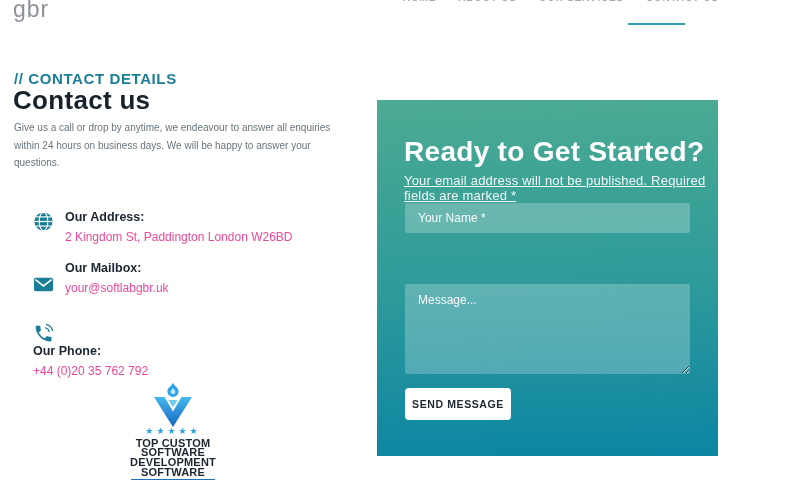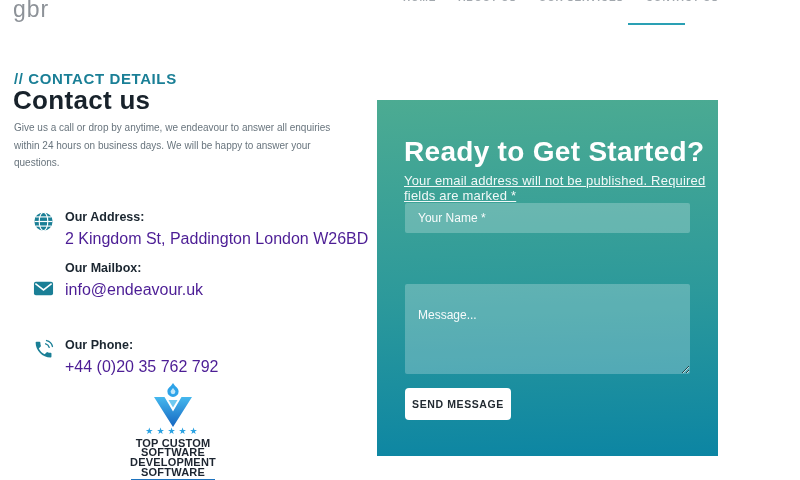--- a/index.html
+++ b/index.html
@@ -40,24 +40,24 @@
     font-size: 26px; font-weight: bold; color: #18222b; letter-spacing: .3px;
   }
   .page-desc {
     position: absolute; left: 14px; top: 119px; width: 338px;
     font-size: 10px; line-height: 17.5px; color: #68747d;
   }
 
   .info-item { position: absolute; left: 33px; display: flex; }
   .info-item.i0 { top: 210px; justify-content: space-between; }
   .info-item.i1 { top: 261px; align-items: flex-end; }
-  .info-item.i2 { top: 338px; }
+  .info-item.i2 { top: 322px; flex-direction: column; }
   .info-icon { width: 21px; height: 21px; flex: 0 0 21px; margin-right: 11px; margin-top: 1px; }
   .info-label { font-size: 12.5px; font-weight: bold; color: #1b2630; }
-  .info-value { font-size: 16px; color: #4c1d95; margin-top: 6px; }
+  .info-value { font-size: 12px; color: #ec4899; margin-top: 6px; }
 
   
   .badge { position: absolute; left: 121px; top: 382px; width: 104px; text-align: center; cursor: pointer; }
   .badge-logo { display: block; margin: 0 auto; }
   .badge-stars { font-size: 9px; letter-spacing: 3px; color: #2aa2e2; margin-top: -2px; }
   .badge-line { font-size: 11px; font-weight: bold; line-height: 9px; color: #1d2530; letter-spacing: .2px; margin-top: 1px; }
   .badge-line.first { margin-top: 3px; }
   .badge-ribbon {
     display: inline-block; position: relative; margin-top: 3px;
     background: #1e73be; border: 1px solid #ffffff; outline: 2px solid #1e73be;
@@ -87,21 +87,21 @@
   .fld {
     position: absolute; left: 28px; width: 285px;
     background: rgba(255,255,255,.24);
     border: none; border-radius: 2px; outline: none;
     color: #ffffff; font-size: 12px; font-family: "Liberation Sans", sans-serif;
   }
   .fld::placeholder { color: rgba(255,255,255,.95); opacity: 1; }
   input.fld { height: 30px; padding: 0 13px; }
   #fld-name  { top: 103px; }
   #fld-email { top: 145px; }
-  #fld-msg   { top: 184px; height: 90px; padding: 24px 13px; resize: both; }
+  #fld-msg   { top: 184px; height: 90px; padding: 9px 13px; resize: both; }
   .send-btn {
     position: absolute; left: 28px; top: 288px; width: 106px; height: 32px;
     background: #ffffff; border: none; border-radius: 4px; cursor: pointer;
     font-family: "Liberation Sans", sans-serif;
     font-size: 10.5px; font-weight: bold; letter-spacing: .6px; color: #222a31;
   }
 </style>
 </head>
 <body>
 
@@ -132,21 +132,21 @@
   </div>
 </div>
 
 <div class="info-item i1">
   <svg class="info-icon" viewBox="0 0 22 22">
     <rect x="1" y="4" width="20" height="14" rx="2" fill="#1a7f96"></rect>
     <polyline points="2.5,6 11,12.5 19.5,6" fill="none" stroke="#ffffff" stroke-width="1.6"></polyline>
   </svg>
   <div>
     <div class="info-label">Our Mailbox:</div>
-    <div class="info-value">info@endeavour.uk</div>
+    <div class="info-value">your@softlabgbr.uk</div>
   </div>
 </div>
 
 <div class="info-item i2">
   <svg class="info-icon" viewBox="0 0 24 24">
     <path fill="#1a7f96" d="M6.6 10.8c1.5 2.9 3.8 5.2 6.7 6.7l2.2-2.2c.3-.3.7-.4 1-.3 1.2.4 2.4.6 3.6.6.6 0 1 .4 1 1V20c0 .6-.4 1-1 1C10.8 21 3 13.2 3 3.9c0-.5.4-.9 1-.9h3.4c.6 0 1 .4 1 1 0 1.3.2 2.5.6 3.6.1.4 0 .7-.2 1l-2.2 2.2z"></path>
     <path fill="none" stroke="#1a7f96" stroke-width="1.6" stroke-linecap="round" d="M14.5 5.5a5.5 5.5 0 0 1 4 4"></path>
     <path fill="none" stroke="#1a7f96" stroke-width="1.6" stroke-linecap="round" d="M15.5 1.8a8.8 8.8 0 0 1 6.7 6.7"></path>
   </svg>
   <div>

